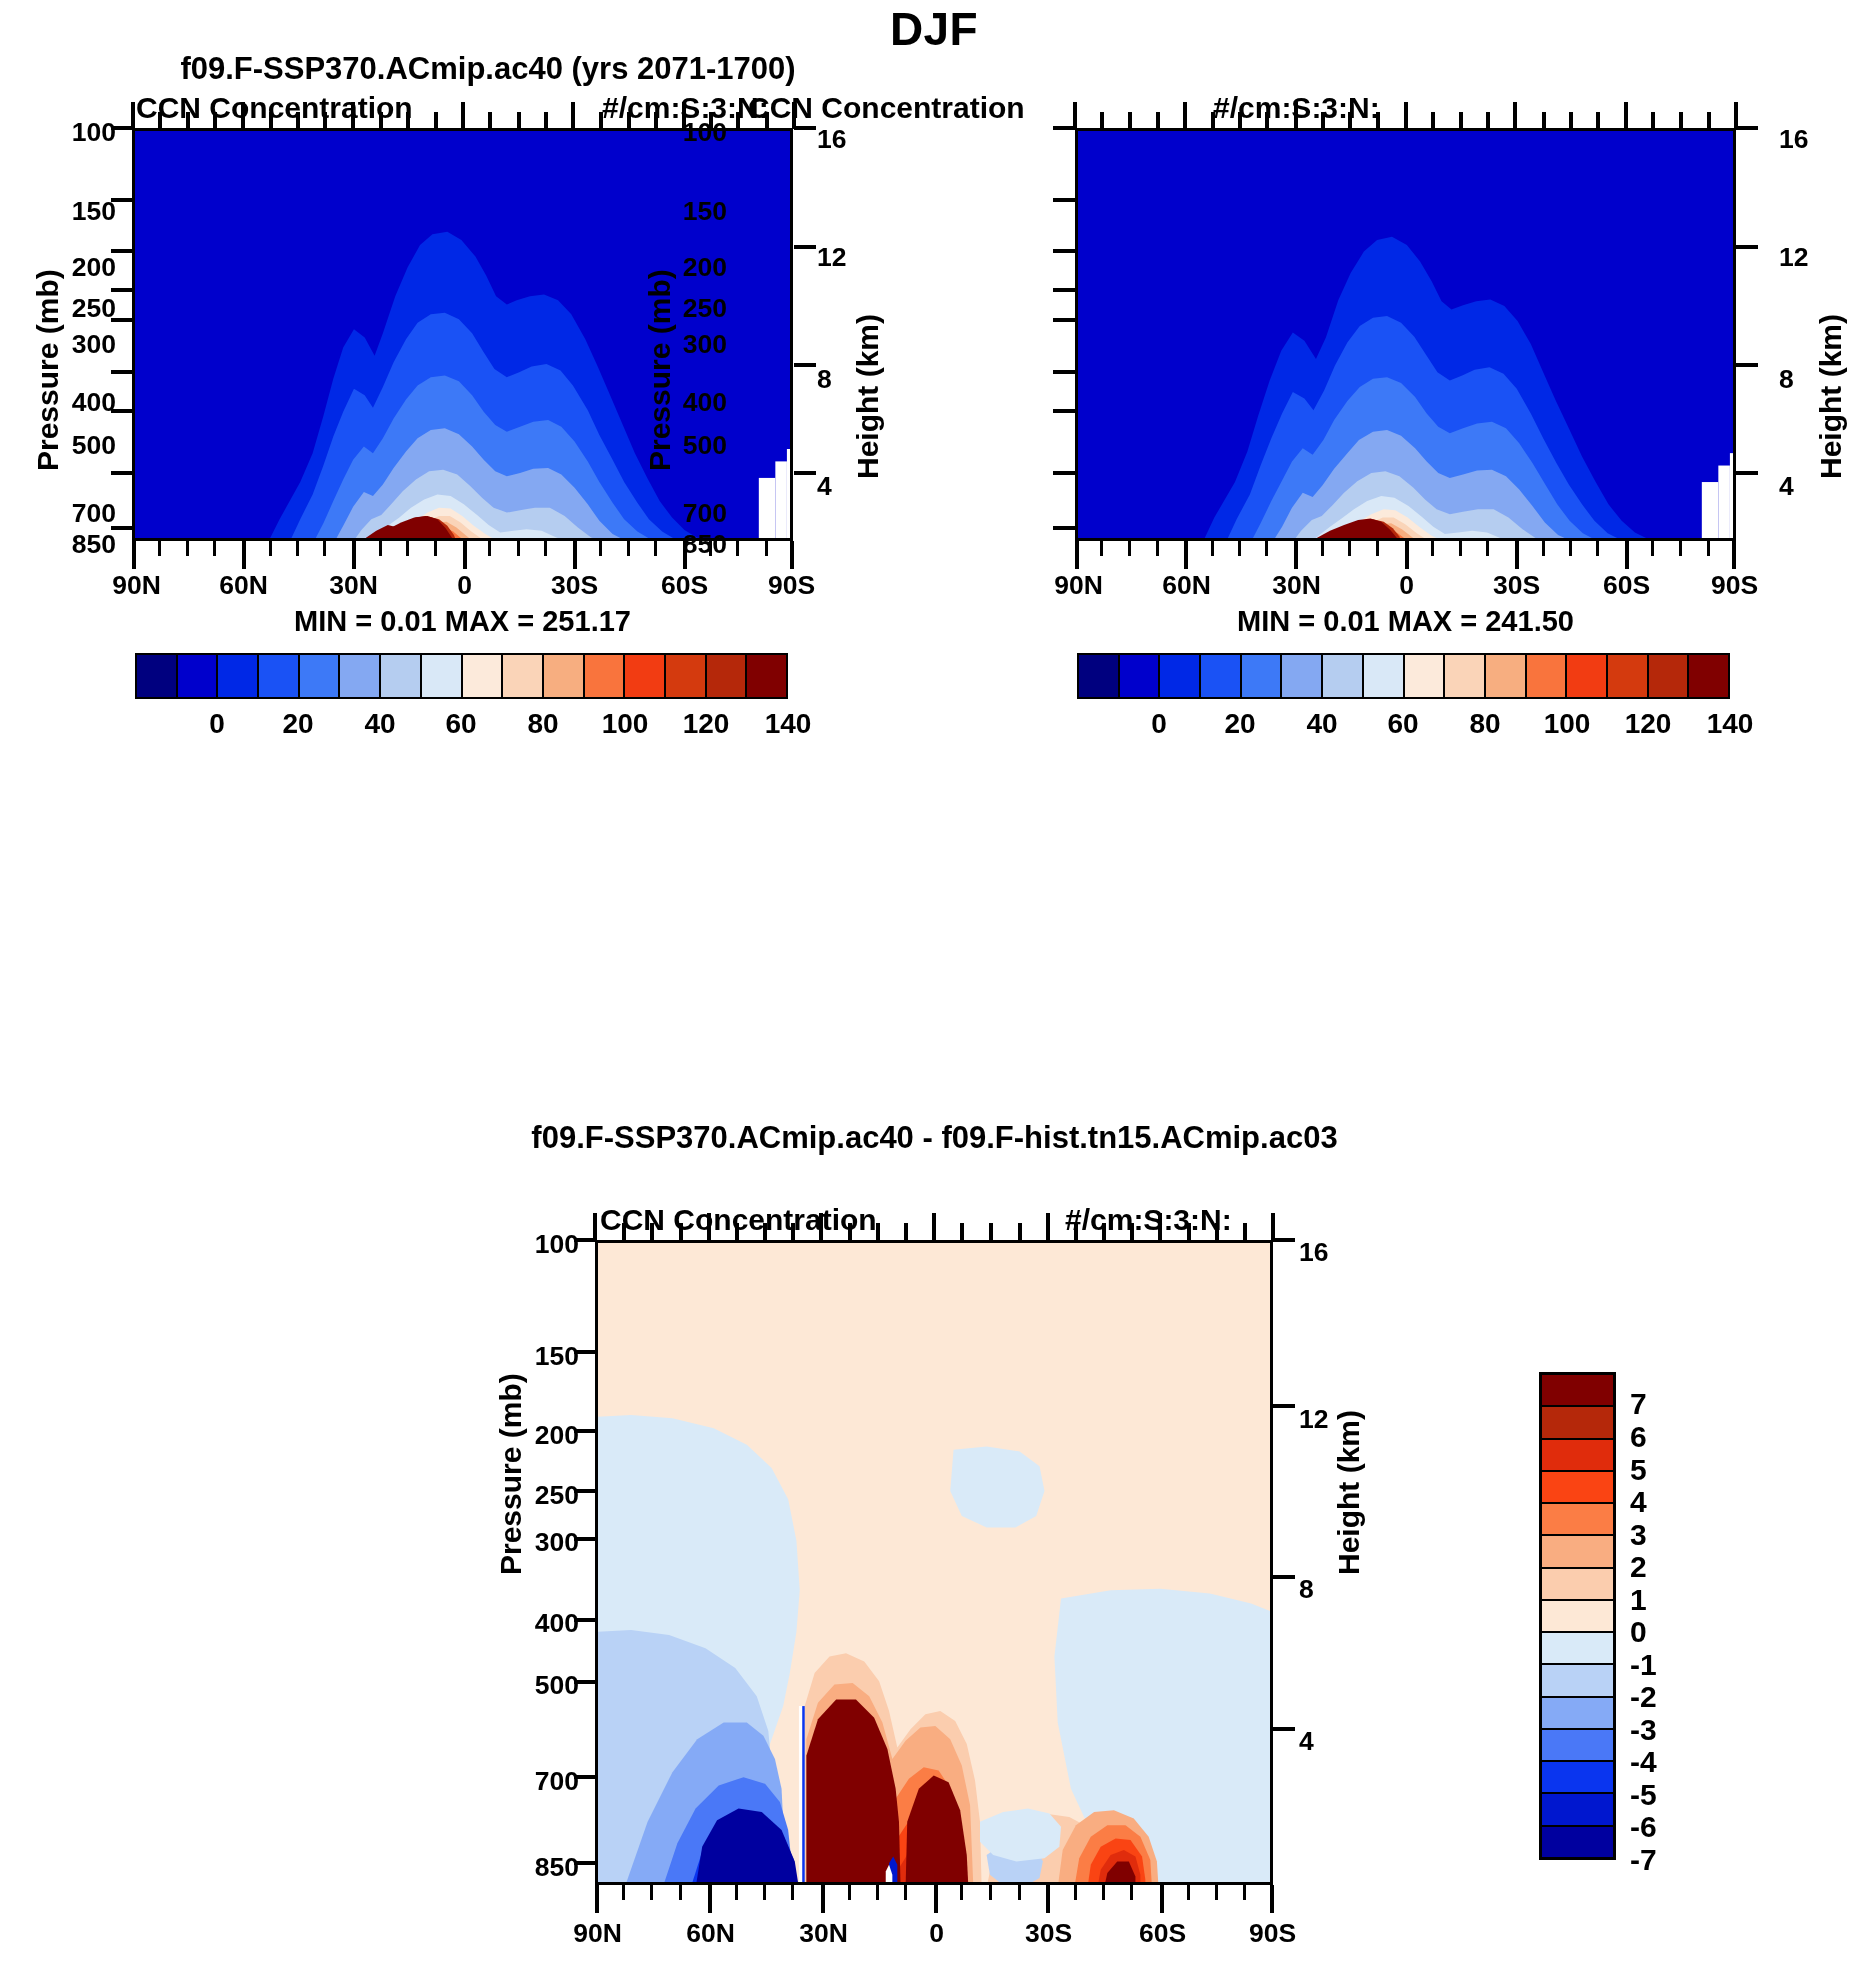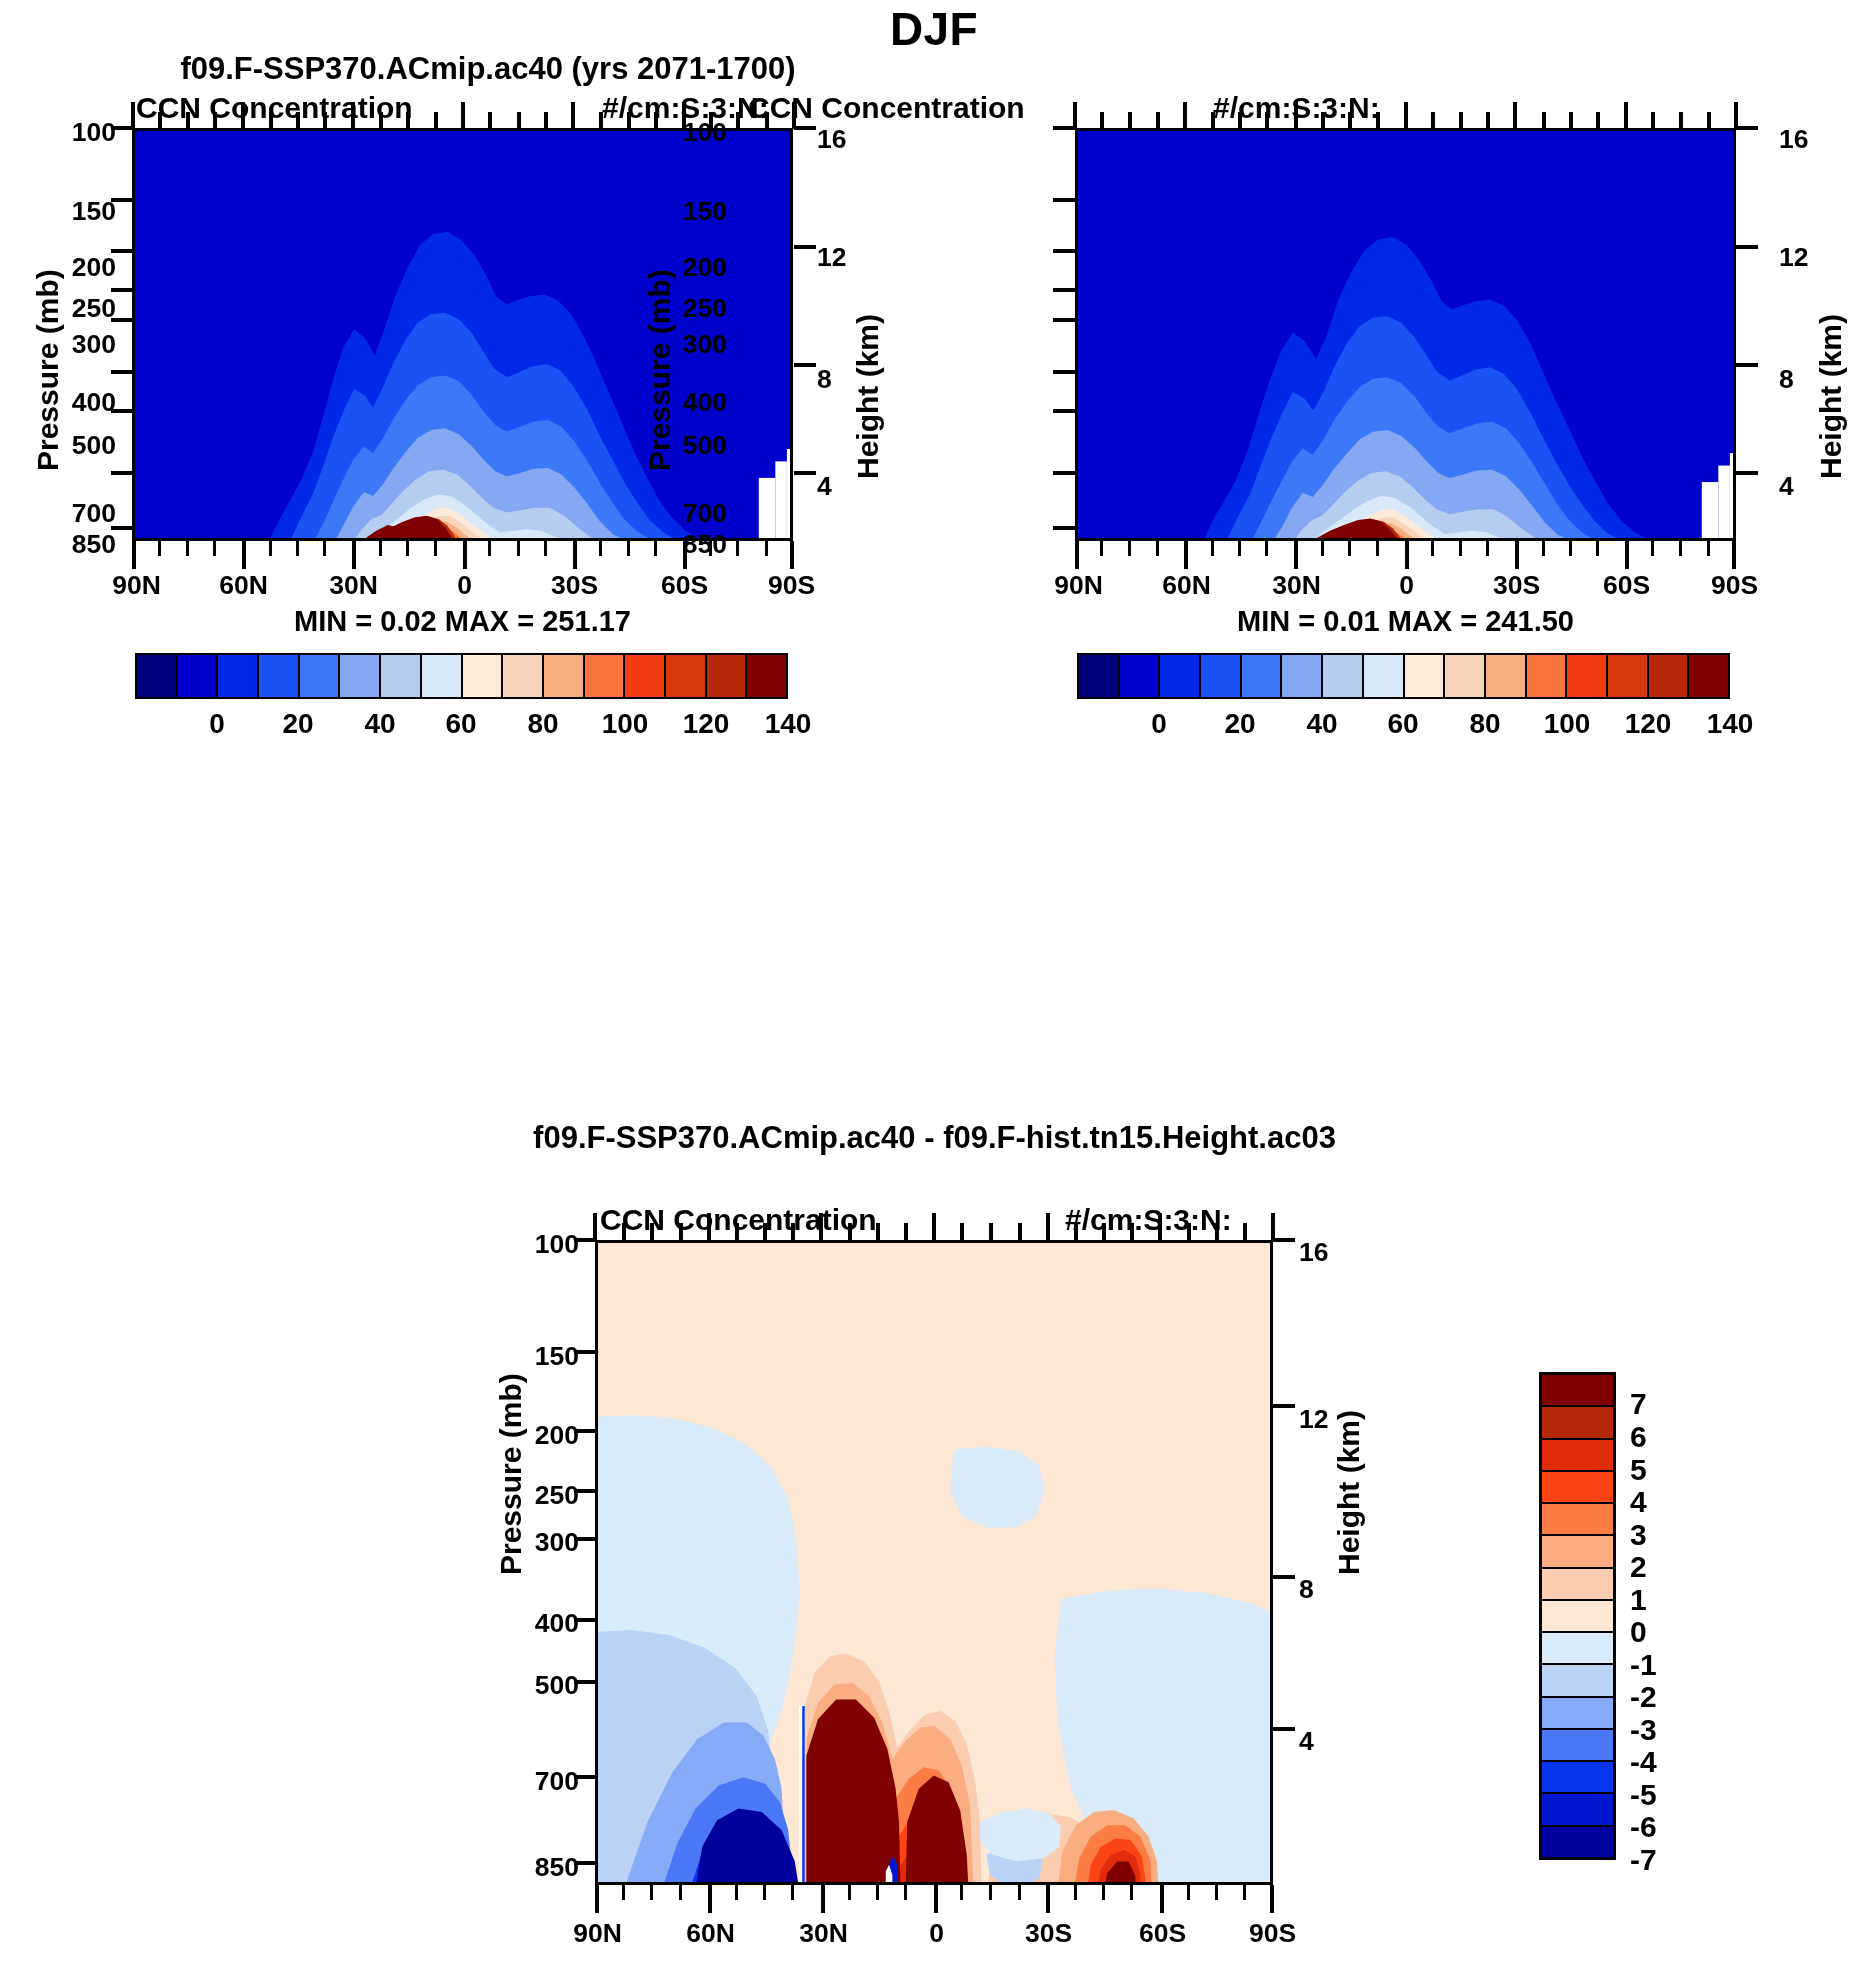--- a/index.html
+++ b/index.html
@@ -212,21 +212,21 @@
   <div class="tickmark" style="left:790px; top:541px; width:4.1px; height:28px;"></div>
 
   <div class="tick-lab c" style="left:91px; top:570px; width:91px;">90N</div>
   <div class="tick-lab c" style="left:198px; top:570px; width:91px;">60N</div>
   <div class="tick-lab c" style="left:308px; top:570px; width:91px;">30N</div>
   <div class="tick-lab c" style="left:419px; top:570px; width:91px;">0</div>
   <div class="tick-lab c" style="left:529px; top:570px; width:91px;">30S</div>
   <div class="tick-lab c" style="left:639px; top:570px; width:91px;">60S</div>
   <div class="tick-lab c" style="left:746px; top:570px; width:91px;">90S</div>
 
-  <div class="minmax" style="left:132px; top:605px; width:661px;">MIN =  0.02  MAX = 251.17</div>
+  <div class="minmax" style="left:132px; top:605px; width:661px;">MIN =  0.01  MAX = 251.17</div>
 
   <div class="cbar-h" style="left:135px; top:653px; width:653px; height:46px;">
     <div style="background:#00007f"></div>
     <div style="background:#0000cc"></div>
     <div style="background:#0028e6"></div>
     <div style="background:#1a52f5"></div>
     <div style="background:#3d79f7"></div>
     <div style="background:#84a8f2"></div>
     <div style="background:#b5cdf0"></div>
     <div style="background:#d9e8f7"></div>
@@ -335,21 +335,21 @@
     <span style="left:82px;">0</span>
     <span style="left:163px;">20</span>
     <span style="left:245px;">40</span>
     <span style="left:326px;">60</span>
     <span style="left:408px;">80</span>
     <span style="left:490px;">100</span>
     <span style="left:571px;">120</span>
     <span style="left:653px;">140</span>
   </div>
 
-  <div class="panel-title" style="left:397px; top:1120px; width:1075px;">f09.F-SSP370.ACmip.ac40 - f09.F-hist.tn15.Height.ac03</div>
+  <div class="panel-title" style="left:397px; top:1120px; width:1075px;">f09.F-SSP370.ACmip.ac40 - f09.F-hist.tn15.ACmip.ac03</div>
 
   <div class="axlabel-top" style="left:600px; top:1203px;">CCN Concentration</div>
   <div class="axlabel-top" style="left:1065px; top:1203px;">#/cm:S:3:N:</div>
 
   <div class="ytitle left" style="left:494px; top:1575px;">Pressure (mb)</div>
   <div class="ytitle right" style="left:1332px; top:1575px;">Height (km)</div>
 
   <div class="tick-lab r" style="left:488px; top:1229px; width:91px;">100</div>
   <div class="tick-lab r" style="left:488px; top:1341px; width:91px;">150</div>
   <div class="tick-lab r" style="left:488px; top:1420px; width:91px;">200</div>

